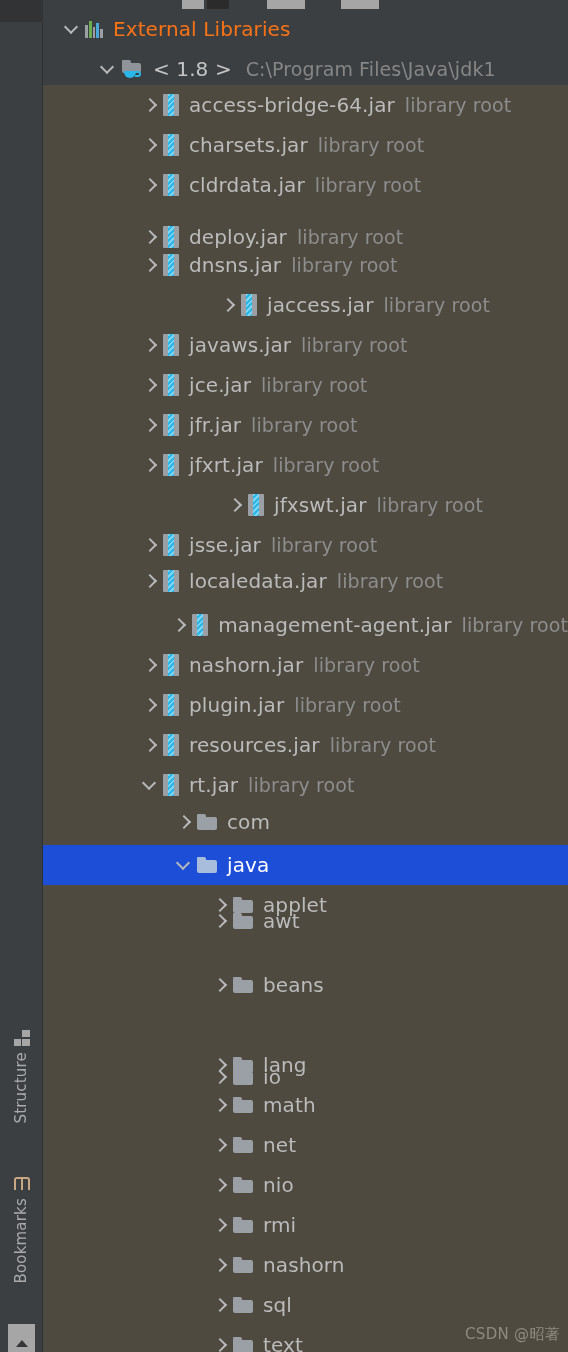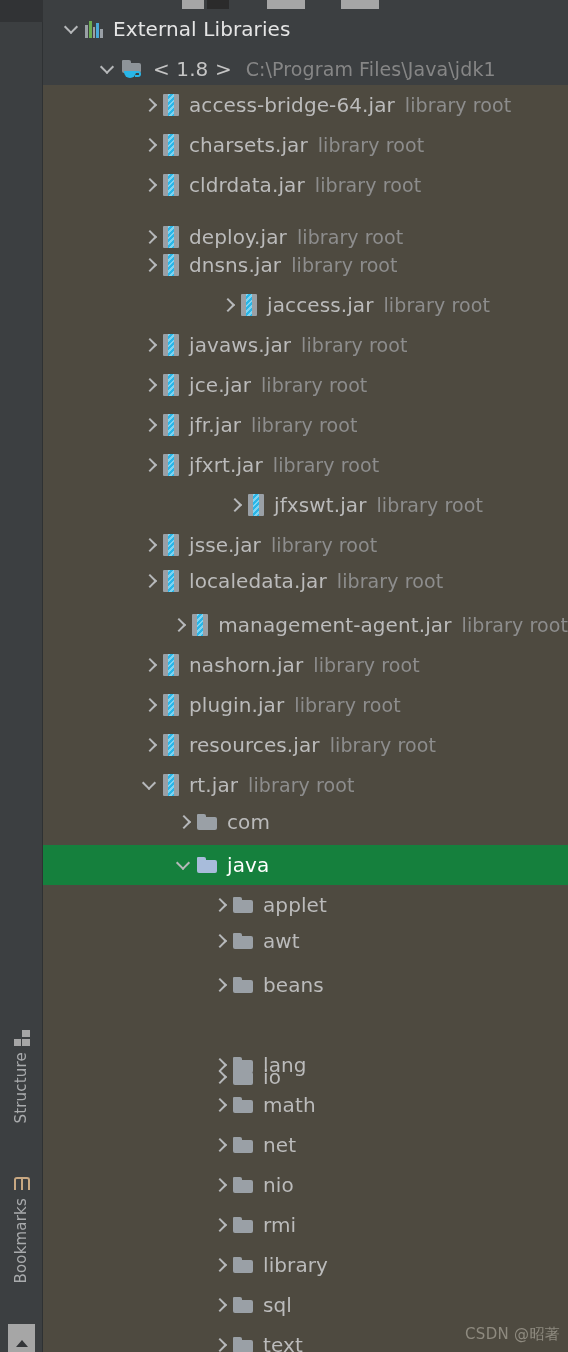--- a/index.html
+++ b/index.html
@@ -148,21 +148,21 @@
   .row {
     position: absolute;
     left: 0;
     width: 525px;
     height: 40px;
     display: flex;
     align-items: center;
     white-space: nowrap;
     cursor: default;
   }
-  .row.selected { background: #15803d; }
+  .row.selected { background: #1d4ed8; }
 
   .chev {
     position: relative;
     width: 22px;
     height: 22px;
     flex: 0 0 22px;
     margin-right: 2px;
   }
   .chev:before {
     content: "";
@@ -269,21 +269,21 @@
   }
   .ico-libs i { display: block; width: 3px; }
 
   .label {
     font-size: 20px;
     color: #bbbbbb;
     letter-spacing: .1px;
   }
   .row.selected .label { color: #ffffff; }
   .label.bright { color: #c5c5c5; }
-  .label.head   { color: #e5e5e5; }
+  .label.head   { color: #f97316; }
   .sublabel {
     font-size: 19px;
     color: #8d8d8d;
     margin-left: 10px;
     letter-spacing: .1px;
   }
   .path {
     font-size: 19px;
     color: #868686;
     margin-left: 14px;
@@ -512,21 +512,21 @@
       </div>
       <div class="row" style="top: 800px;">
         <span style="flex: 0 0 166px; width: 166px;"></span>
         <span class="chev"></span>
         <span class="ico-folder">
           <span class="tab"></span>
           <span class="body"></span>
         </span>
         <span class="label">applet</span>
       </div>
-      <div class="row" style="top: 836px;">
+      <div class="row" style="top: 816px;">
         <span style="flex: 0 0 166px; width: 166px;"></span>
         <span class="chev"></span>
         <span class="ico-folder">
           <span class="tab"></span>
           <span class="body"></span>
         </span>
         <span class="label">awt</span>
       </div>
       <div class="row" style="top: 880px;">
         <span style="flex: 0 0 166px; width: 166px;"></span>
@@ -591,21 +591,21 @@
         </span>
         <span class="label">rmi</span>
       </div>
       <div class="row" style="top: 1160px;">
         <span style="flex: 0 0 166px; width: 166px;"></span>
         <span class="chev"></span>
         <span class="ico-folder">
           <span class="tab"></span>
           <span class="body"></span>
         </span>
-        <span class="label">library</span>
+        <span class="label">nashorn</span>
       </div>
       <div class="row" style="top: 1200px;">
         <span style="flex: 0 0 166px; width: 166px;"></span>
         <span class="chev"></span>
         <span class="ico-folder">
           <span class="tab"></span>
           <span class="body"></span>
         </span>
         <span class="label">sql</span>
       </div>

